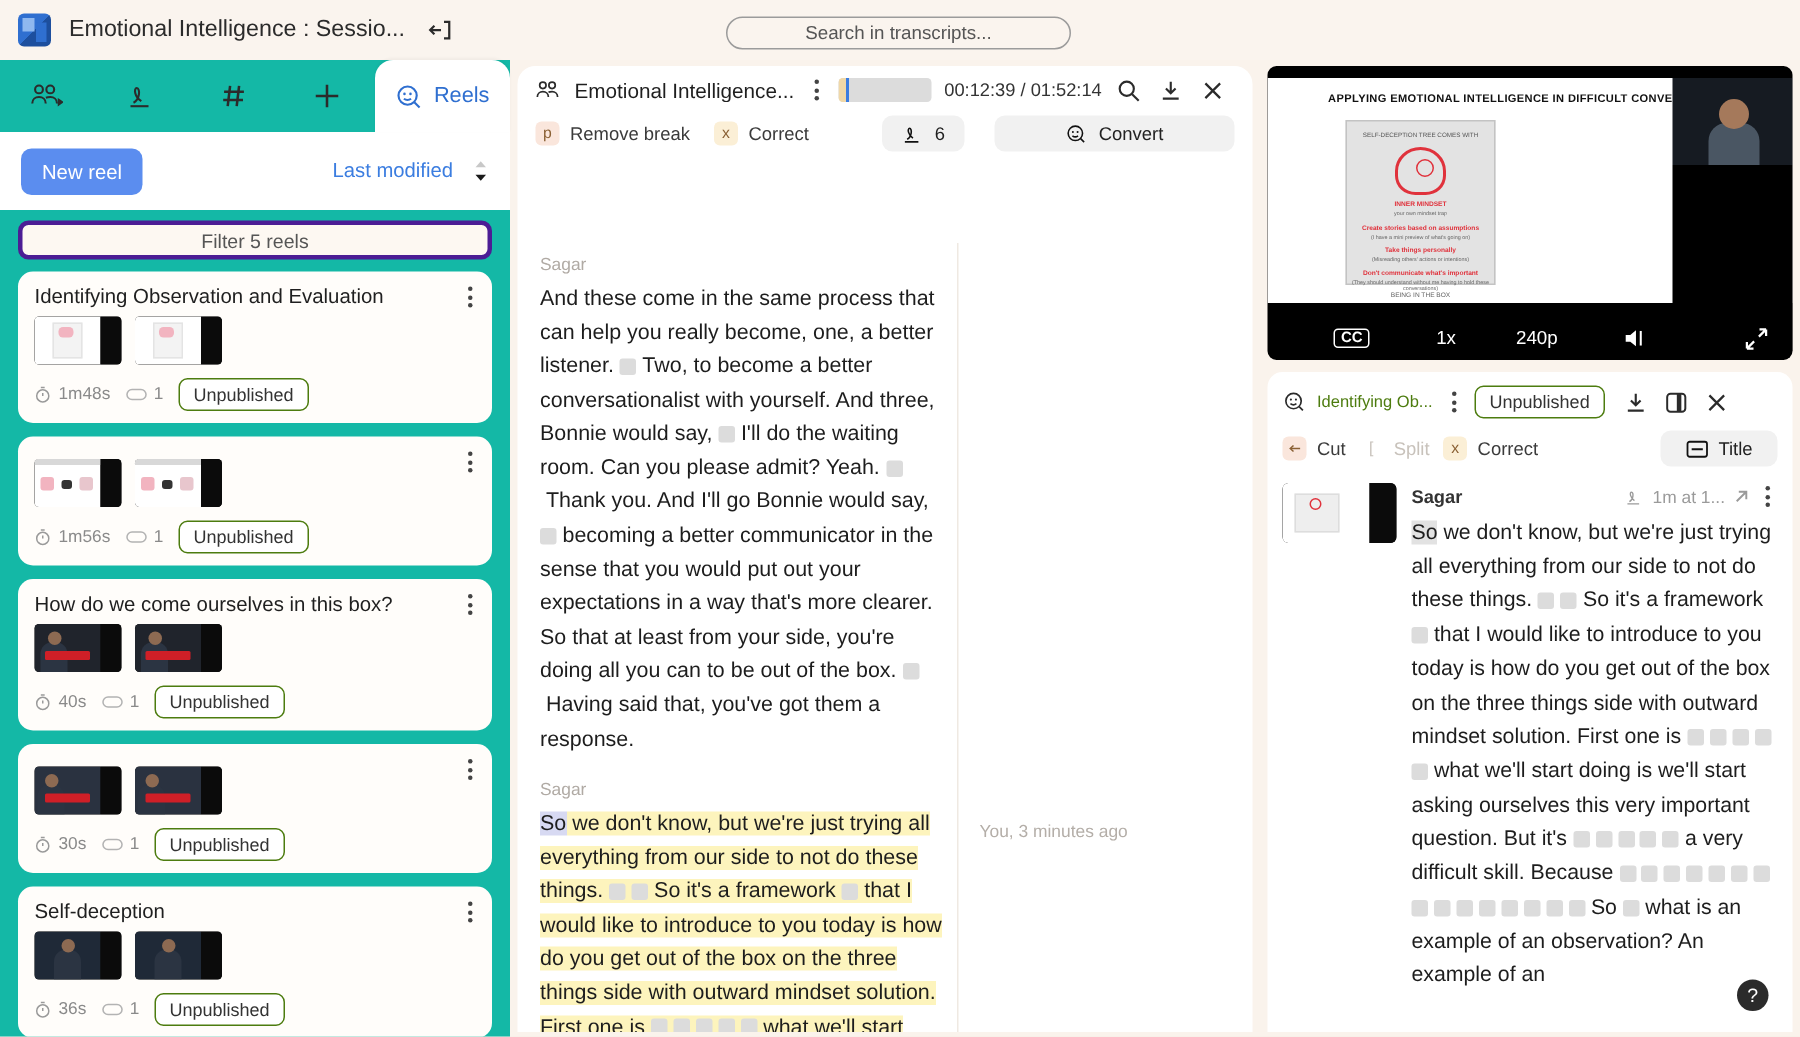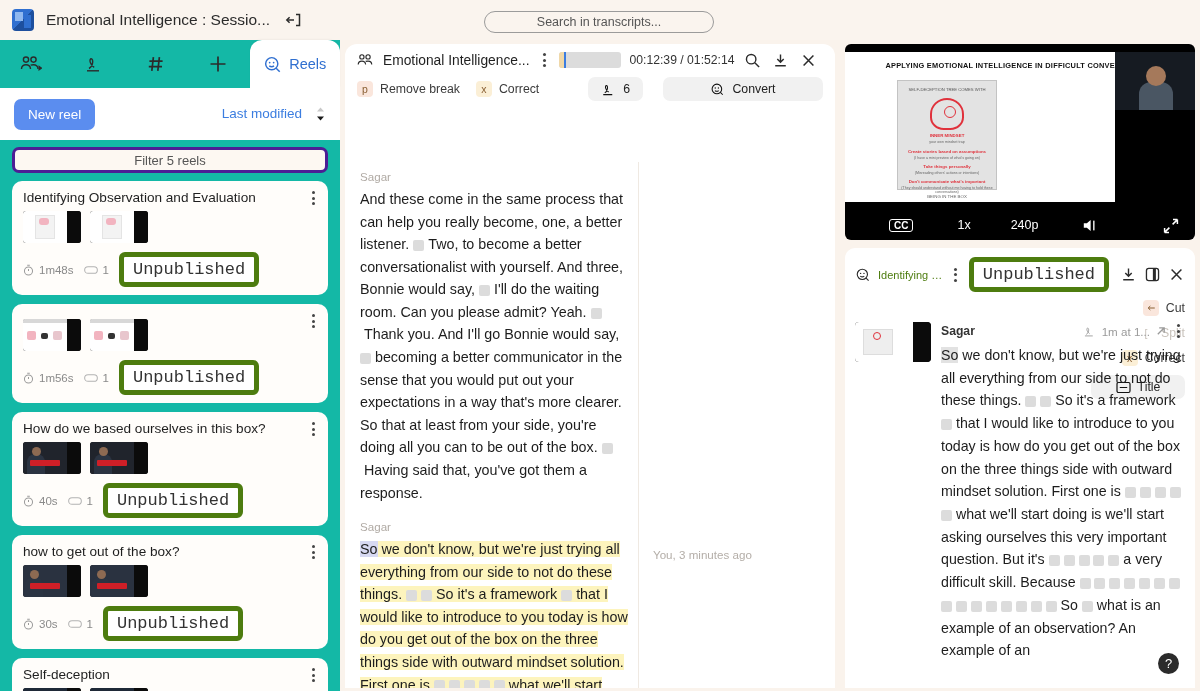--- a/index.html
+++ b/index.html
@@ -108,22 +108,22 @@
   .thumb .slide { position:absolute; left:0; top:0; width:44px; height:32px; background:#fff; }
   .thumb .cam { position:absolute; right:0; top:0; width:14px; height:32px; background:#0b0b0b; }
   .thumb.dark .slide { background:#20242c; }
   .thumb .redbar { position:absolute; left:7px; bottom:8px; width:30px; height:6px; background:#cf1f27; border-radius:1px; }
   .thumb .person { position:absolute; left:12px; bottom:0; width:18px; height:20px; background:#2b3442; border-radius:8px 8px 0 0; }
   .thumb .head { position:absolute; left:17px; bottom:18px; width:9px; height:9px; border-radius:50%; background:#8d6a52; }
   .thumb .topbar2 { position:absolute; left:0; top:0; width:44px; height:4px; background:#d8d8d8; }
   .reel-meta { display:flex; align-items:center; gap:10px; margin-top:9px; }
   .meta-item { display:flex; align-items:center; gap:5px; font-size:11.5px; color:#8a8a8a; }
   .badge {
-    border:5px solid #4d7c0f; border-radius:6px; padding:3px 9px;
-    font-size:17px; color:#333; background:#fff; cursor:pointer;font-family:Liberation Mono, monospace;
+    border:1px solid #4d7c0f; border-radius:6px; padding:3px 9px;
+    font-size:12px; color:#333; background:#fff; cursor:pointer;
   }
 
   
   .mid-panel {
     position:absolute; left:345px; top:44px; width:490px; height:644px;
     background:#fff; border-radius:12px 12px 0 0; overflow:hidden;
   }
   .mid-head { padding:6px 12px 0 12px;text-align:right; }
   .mid-head-row1 { display:flex; align-items:center; gap:8px; }
   .mid-title { font-size:13.8px; color:#1f1f1f; white-space:nowrap; overflow:hidden; text-overflow:ellipsis; max-width:175px; }
@@ -198,21 +198,21 @@
   .volume { margin-left:44px; cursor:pointer; }
   .expand { position:absolute; right:16px; bottom:6px; color:#fff; cursor:pointer; }
 
   .reel-panel {
     position:absolute; left:845px; top:248px; width:350px; height:440px;
     background:#fff; border-radius:10px 10px 0 0; overflow:hidden;
   }
   .rp-head { padding:9px 10px 0; }
   .rp-row1 { display:flex; align-items:center; gap:7px; }
   .rp-title { font-size:11px; color:#4d7c0f; white-space:nowrap; overflow:hidden; text-overflow:ellipsis; max-width:110px; }
-  .rp-row2 { display:flex; align-items:flex-end; margin-top:8px; gap:9px;flex-direction:column; }
+  .rp-row2 { display:flex; align-items:center; margin-top:8px; gap:9px; }
   .key.cut { background:#fae6dc; }
   .key.split { background:transparent; color:#c8c2bb; }
   .hotkey.disabled .hotkey-label { color:#c8c2bb; }
   .rp-body { position:absolute; top:68px; left:0; right:0; bottom:0; padding: 6px 10px 0 10px; overflow:hidden; }
   .clip-row { display:flex; gap:10px; }
   .clip-thumb { width:76px;height:40px;border-radius:4px; background:#111; position:relative; overflow:hidden; flex:none; }
   .clip-thumb .slide { position:absolute;left:0;top:0;width:58px;height:40px;background:#fff; }
   .clip-thumb .cam { position:absolute;right:0;top:0;width:18px;height:40px;background:#0b0b0b; }
   .clip-thumb .mini { position:absolute; left:8px; top:7px; width:30px; height:26px; background:#eee; border:1px solid #ddd; }
   .clip-thumb .mh { position:absolute; left:18px; top:10px; width:8px; height:8px; border:1px solid #e0323c; border-radius:50%; }
@@ -397,21 +397,21 @@
                   <rect x=".7" y="1.4" width="13.6" height="7.2" rx="3.6"></rect>
                 </svg>
               </span>
             <span>1</span>
           </div>
           <div class="badge">Unpublished</div>
         </div>
       </div>
 
       <div class="reel-card">
-        <div class="reel-title">How do we based ourselves in this box?</div>
+        <div class="reel-title">How do we come ourselves in this box?</div>
         <div class="kebab">
             <i></i>
             <i></i>
             <i></i>
           </div>
         <div class="thumbs">
           <div class="thumb dark">
               <div class="slide">
                 <div class="person" style="left:4px"></div>
                 <div class="head" style="left:9px"></div>
@@ -444,21 +444,20 @@
                   <rect x=".7" y="1.4" width="13.6" height="7.2" rx="3.6"></rect>
                 </svg>
               </span>
             <span>1</span>
           </div>
           <div class="badge">Unpublished</div>
         </div>
       </div>
 
       <div class="reel-card">
-        <div class="reel-title">how to get out of the box?</div>
         <div class="kebab">
             <i></i>
             <i></i>
             <i></i>
           </div>
         <div class="thumbs">
           <div class="thumb dark">
               <div class="slide" style="background:#2a3240">
                 <div class="person" style="left:2px"></div>
                 <div class="head" style="left:7px"></div>
@@ -720,21 +719,21 @@
           <span class="hotkey-label">Cut</span>
         </span>
         <span class="hotkey disabled">
           <span class="key split">[</span>
           <span class="hotkey-label">Split</span>
         </span>
         <span class="hotkey">
           <span class="key x">x</span>
           <span class="hotkey-label">Correct</span>
         </span>
-        <span class="pillbtn" style="margin-left:auto; width:94px">
+        <span class="pillbtn" style="margin-left:auto; width:78px">
           <span>
             <svg width="15" height="13" viewBox="0 0 16 14" fill="none" stroke="#111" stroke-width="1.3">
                 <rect x="1" y="1.6" width="14" height="10.8" rx="1.6"></rect>
                 <path d="M4 7h8"></path>
               </svg>
           </span>
           <span>Title</span>
         </span>
       </div>
     </div>

